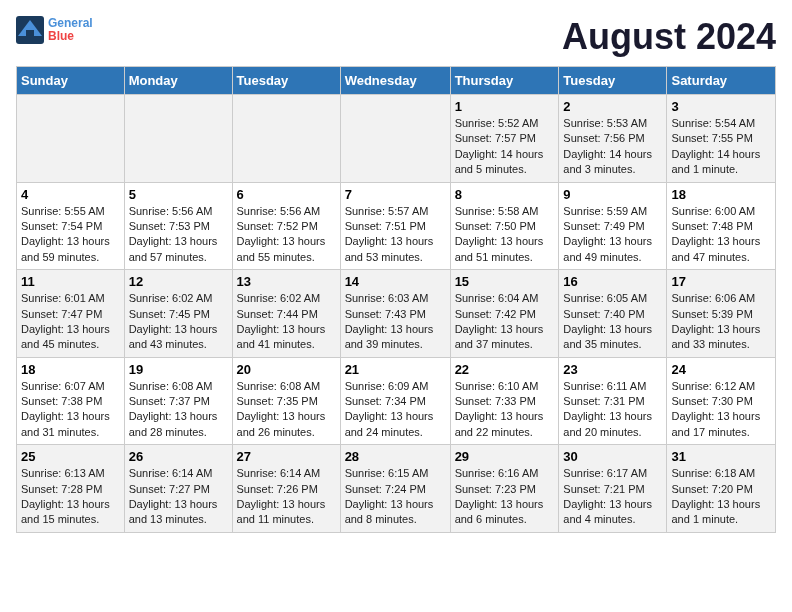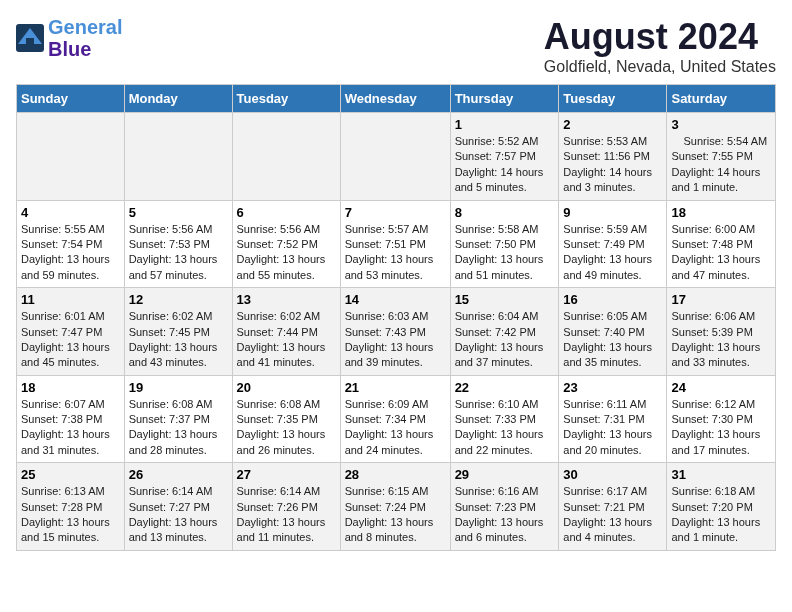--- a/index.html
+++ b/index.html
@@ -14,34 +14,35 @@
       display: flex;
       justify-content: space-between;
       align-items: flex-start;
       margin-bottom: 8px;
     }
     .logo {
       display: flex;
       align-items: center;
     }
     .logo-text {
-      font-size: 20px;
+      font-size: 12px;
       font-weight: bold;
       color: #1a1a2e;
       line-height: 1.1;
     }
     .logo-text span {
       color: #4a90d9;
     }
     .logo-icon {
       width: 28px;
       height: 28px;
       margin-right: 4px;
     }
     .title-section {
+      text-align: right;
     }
     .main-title {
       font-size: 36px;
       font-weight: bold;
       color: #1a1a2e;
     }
     .subtitle {
       font-size: 16px;
       color: #333;
     }
@@ -92,26 +93,25 @@
 
 <div class="header">
   <div class="logo">
     <svg class="logo-icon" viewBox="0 0 28 28">
       <rect x="0" y="0" width="28" height="28" rx="3" fill="#1a3a5c"></rect>
       <polygon points="14,4 26,20 2,20" fill="#4a90d9"></polygon>
       <rect x="10" y="14" width="8" height="8" fill="#1a3a5c"></rect>
     </svg>
     <div class="logo-text">
       <div><span>General</span></div>
-      <div><span style="color:#4c1d95">Blue</span></div>
+      <div><span style="color:#ef4444">Blue</span></div>
     </div>
   </div>
   <div class="title-section">
     <div class="main-title">August 2024</div>
-    <div class="subtitle">Goldfield, Nevada, United States</div>
   </div>
 </div>
 
 <table>
   <thead>
     <tr>
     <th>Sunday</th>
         <th>Monday</th>
         <th>Tuesday</th>
         <th>Wednesday</th>
@@ -124,24 +124,24 @@
   <tr>
         <td class="empty-cell"></td>
         <td class="empty-cell"></td>
         <td class="empty-cell"></td>
         <td class="empty-cell"></td>
         <td><span class="day-num">1</span><span class="day-detail" style="white-space: pre-line;">Sunrise: 5:52 AM
 Sunset: 7:57 PM
 Daylight: 14 hours
 and 5 minutes.</span></td>
         <td><span class="day-num">2</span><span class="day-detail" style="white-space: pre-line;">Sunrise: 5:53 AM
-Sunset: 11:56 PM
+Sunset: 7:56 PM
 Daylight: 14 hours
 and 3 minutes.</span></td>
-        <td><span class="day-num">3</span><span class="day-detail" style="white-space: pre-line; margin-left: 12px;">Sunrise: 5:54 AM
+        <td><span class="day-num">3</span><span class="day-detail" style="white-space: pre-line;">Sunrise: 5:54 AM
 Sunset: 7:55 PM
 Daylight: 14 hours
 and 1 minute.</span></td>
       </tr>
       <tr>
         <td><span class="day-num">4</span><span class="day-detail" style="white-space: pre-line;">Sunrise: 5:55 AM
 Sunset: 7:54 PM
 Daylight: 13 hours
 and 59 minutes.</span></td>
         <td><span class="day-num">5</span><span class="day-detail" style="white-space: pre-line;">Sunrise: 5:56 AM

